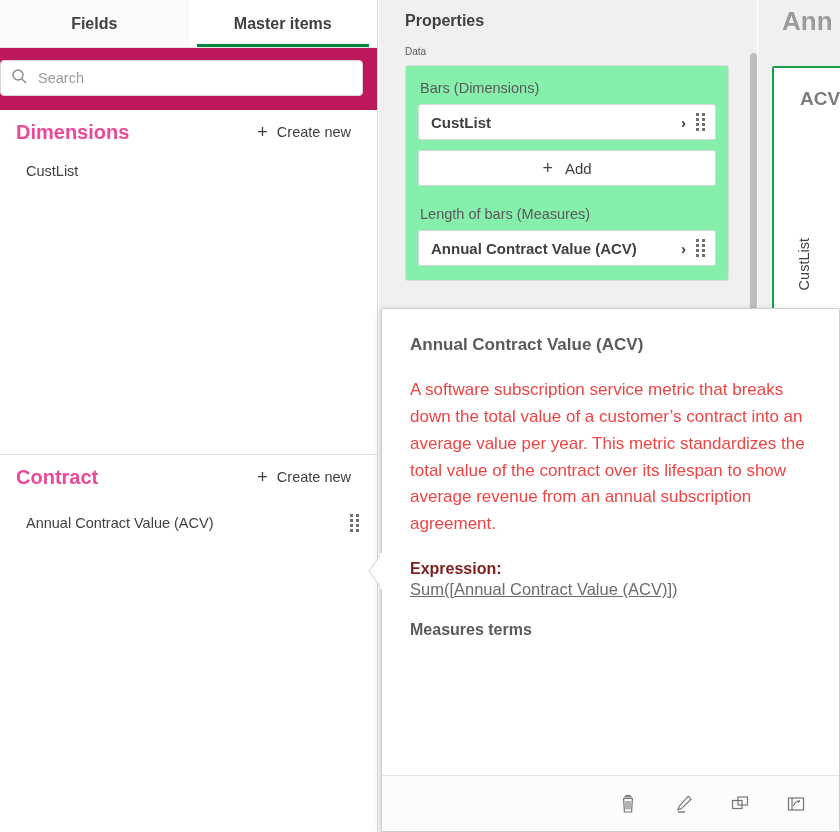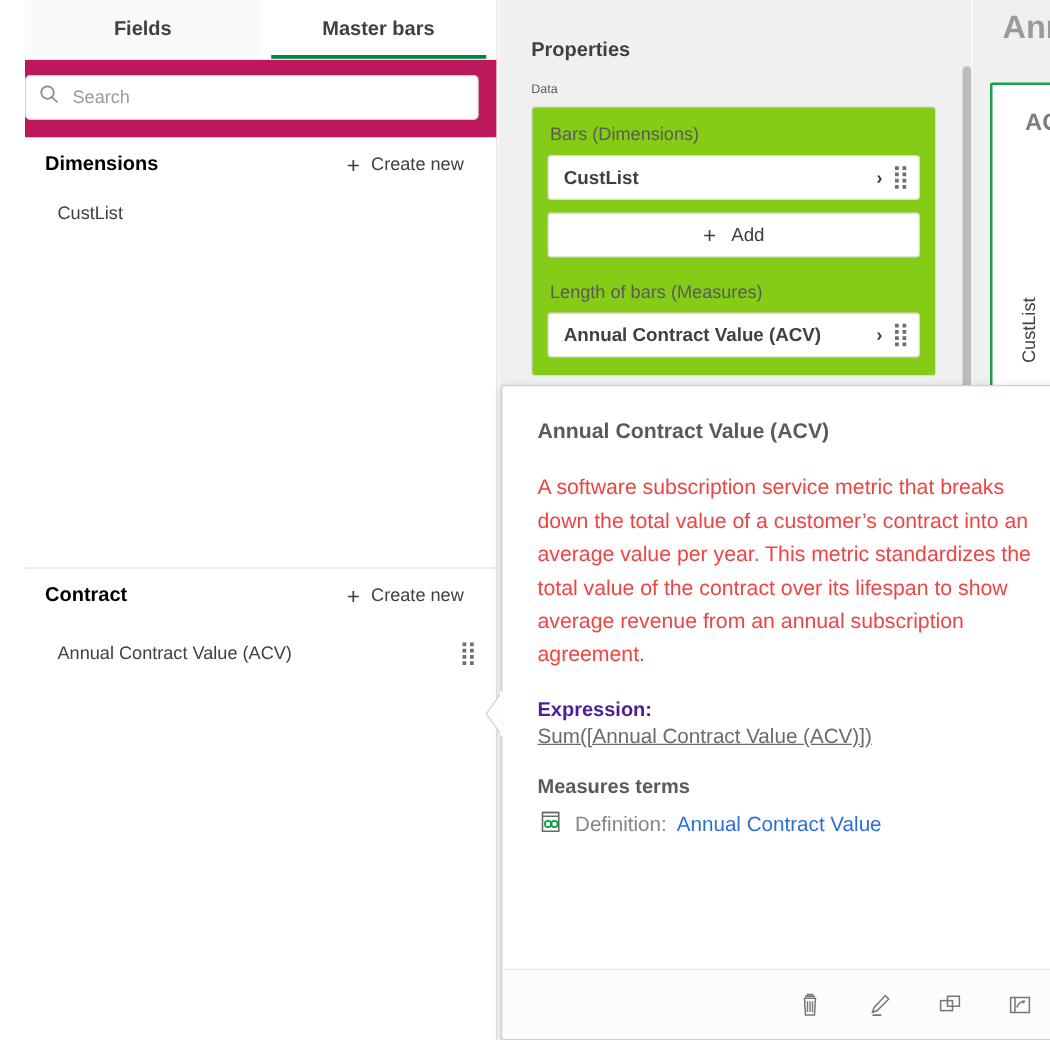--- a/index.html
+++ b/index.html
@@ -2,21 +2,21 @@
 <html><head>
 <meta charset="utf-8">
 <style>
   * { box-sizing: border-box; margin: 0; padding: 0; }
   html, body {
     width: 840px; height: 832px;
     font-family: "Liberation Sans", sans-serif;
     background: #ffffff;
     overflow: hidden;
   }
-  #root { position: relative; width: 703px; height: 832px; margin-left: 20px; }
+  #root { position: relative; width: 703px; height: 832px; }
 
   
   .assets-panel {
     position: absolute; left: 0; top: 0;
     width: 378px; height: 832px;
     background: #ffffff;
     border-right: 1px solid #d9d9d9;
   }
   .tabs-row {
     display: flex; height: 48px; align-items: stretch;
@@ -46,21 +46,21 @@
     font-family: "Liberation Sans", sans-serif;
     background: transparent;
   }
   .search-box input::placeholder { color: #9a9a9a; }
 
   .section { background:#fff; }
   .section-head {
     display: flex; align-items: center; justify-content: space-between;
     padding: 10px 16px 10px 16px; height: 44px;
   }
-  .section-title { font-size: 16px; font-weight: bold; color: #000000; }
+  .section-title { font-size: 20px; font-weight: bold; color: #ec4899; }
   .create-new {
     display: flex; align-items: center; gap: 9px;
     font-size: 14.5px; color: #404040; cursor: pointer; padding-right: 10px;
   }
   .plus-glyph { font-size: 18px; line-height: 1; color:#404040; font-weight:400;}
   .asset-list { }
   .asset-row {
     display: flex; align-items: center; justify-content: space-between;
     padding: 0 18px 0 26px; height: 34px;
     font-size: 14.5px; color: #404040; cursor: pointer;
@@ -76,27 +76,27 @@
   .drag-dots i { width: 3px; height: 3px; background: #6e6e6e; display:block; border-radius:0; }
 
   
   .props-panel {
     position: absolute; left: 379px; top: 0;
     width: 378px; height: 832px;
     background: #f0f0f0;
   }
   .props-title {
     font-size: 16px; font-weight: bold; color: #404040;
-    padding: 32px 0 0 26px;
+    padding: 12px 0 0 26px;
   }
   .props-sub {
     font-size: 10px; color: #5a5a5a; padding: 16px 0 8px 26px;
   }
   .props-card {
-    margin: 0 28px 0 26px; background: #84cc16; border: 1px solid #dcdcdc;
+    margin: 0 28px 0 26px; background: #86efac; border: 1px solid #dcdcdc;
     border-radius: 3px; padding: 12px 12px 14px 12px;
   }
   .field-label { font-size: 14.5px; color: #5a5a5a; margin: 2px 0 8px 2px; }
   .field-label.second { margin-top: 20px; }
   .pill {
     display: flex; align-items: center; justify-content: space-between;
     height: 36px; background: #ffffff; border: 1px solid #d9d9d9;
     border-radius: 3px; padding: 0 10px 0 12px; margin-bottom: 10px;
     cursor: pointer;
   }
@@ -175,21 +175,21 @@
   }
   .popup-body { padding: 26px 28px 0 28px; }
   .popup-h1 {
     font-size: 17px; font-weight: bold; color: #5a5a5a;
     margin-bottom: 22px;
   }
   .popup-desc {
     font-size: 17px; color: #ef4444; line-height: 1.58;
     margin-bottom: 22px;
   }
-  .popup-h2 { font-size: 16px; font-weight: bold; color: #4c1d95; }
+  .popup-h2 { font-size: 16px; font-weight: bold; color: #7f1d1d; }
   .popup-expr { font-size: 16.5px; color: #6b6b6b; margin-top: 2px; text-decoration: underline; }
   .popup-h3 { font-size: 16px; font-weight: bold; color: #5a5a5a; margin-top: 22px; }
   .glossary-row {
     display: flex; align-items: center; gap: 8px; margin-top: 8px;
   }
   .glossary-def { font-size: 16.5px; color: #858585; }
   .glossary-link { font-size: 16.5px; color: #2E6FD9; cursor: pointer; }
   .popup-footer {
     position: absolute; left: 0; right: 0; bottom: 0; height: 56px;
     border-top: 1px solid #e4e4e4;
@@ -205,21 +205,21 @@
 
 <div id="root">
 
   <div class="assets-panel">
 
     <div class="tabs-row">
       <div class="tab">
         <span>Fields</span>
       </div>
       <div class="tab active">
-        <span>Master bars</span>
+        <span>Master items</span>
       </div>
     </div>
 
     <div class="search-wrap">
       <div class="search-box">
         <span class="icon">
           <svg width="17" height="17" viewBox="0 0 17 17">
             <circle cx="7" cy="7" r="5" fill="none" stroke="#8a8a8a" stroke-width="1.4"></circle>
             <line x1="10.7" y1="10.7" x2="15" y2="15" stroke="#8a8a8a" stroke-width="1.4"></line>
           </svg>
@@ -354,32 +354,20 @@
     </svg>
   </div>
 
   <div class="popup">
     <div class="popup-body">
       <div class="popup-h1">Annual Contract Value (ACV)</div>
       <div class="popup-desc">A software subscription service metric that breaks down the total value of a customer’s contract into an average value per year. This metric standardizes  the total value of the contract over its lifespan to show  average revenue from an annual subscription agreement.</div>
       <div class="popup-h2">Expression:</div>
       <div class="popup-expr">Sum([Annual Contract Value (ACV)])</div>
       <div class="popup-h3">Measures terms</div>
-      <div class="glossary-row">
-        <span>
-          <svg width="22" height="22" viewBox="0 0 22 22">
-            <path d="M4 3 H17 V18 H4 Z" fill="#ffffff" stroke="#6b6b6b" stroke-width="1.3"></path>
-            <path d="M4 3 H17 M4 6 H17" stroke="#6b6b6b" stroke-width="1.1" fill="none"></path>
-            <circle cx="8.4" cy="12.2" r="2.5" fill="none" stroke="#00A33F" stroke-width="1.4"></circle>
-            <circle cx="13.6" cy="12.2" r="2.5" fill="none" stroke="#00A33F" stroke-width="1.4"></circle>
-          </svg>
-        </span>
-        <span class="glossary-def">Definition:</span>
-        <span class="glossary-link">Annual Contract Value</span>
-      </div>
     </div>
 
     <div class="popup-footer">
       <span class="ficon">
         <svg width="22" height="22" viewBox="0 0 22 22">
           <path d="M7 4 H15 M9 4 V2.6 H13 V4" stroke="#767676" stroke-width="1.2" fill="none"></path>
           <path d="M6.6 5.5 H15.4 L14.6 19 H7.4 Z" fill="none" stroke="#767676" stroke-width="1.2"></path>
           <path d="M9 8 V16.5 M11 8 V16.5 M13 8 V16.5" stroke="#767676" stroke-width="1.1"></path>
         </svg>
       </span>

